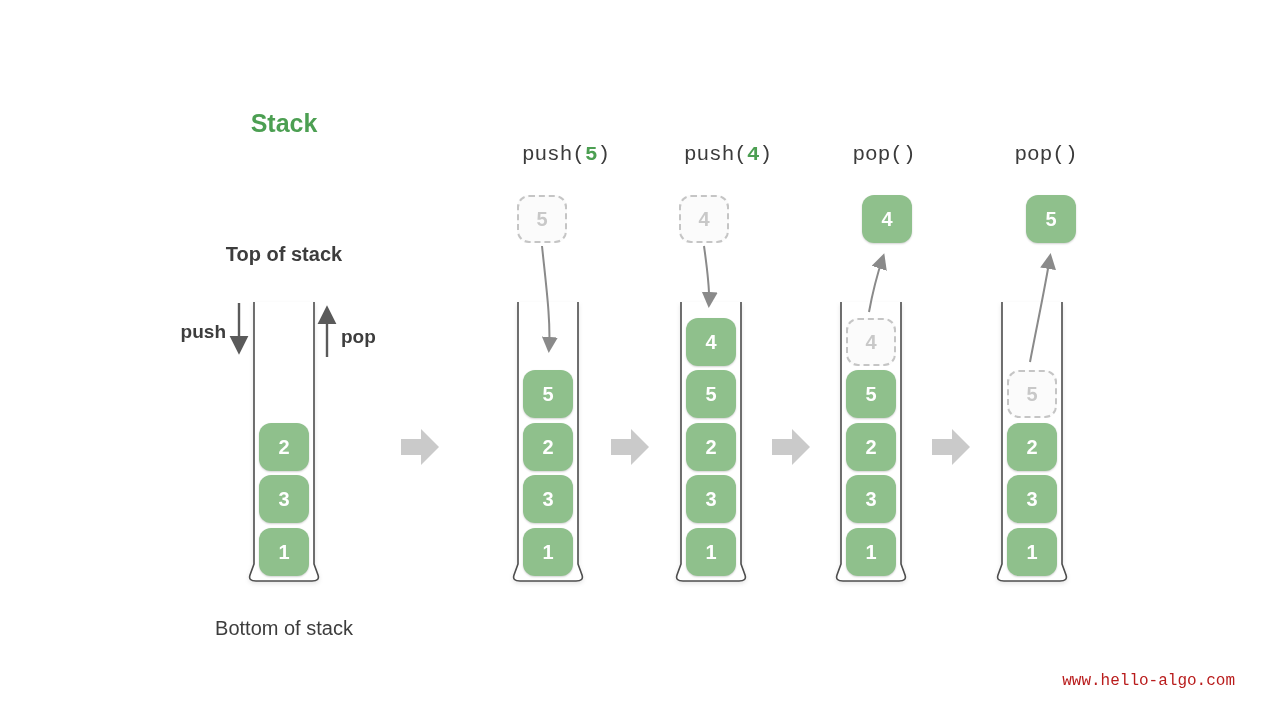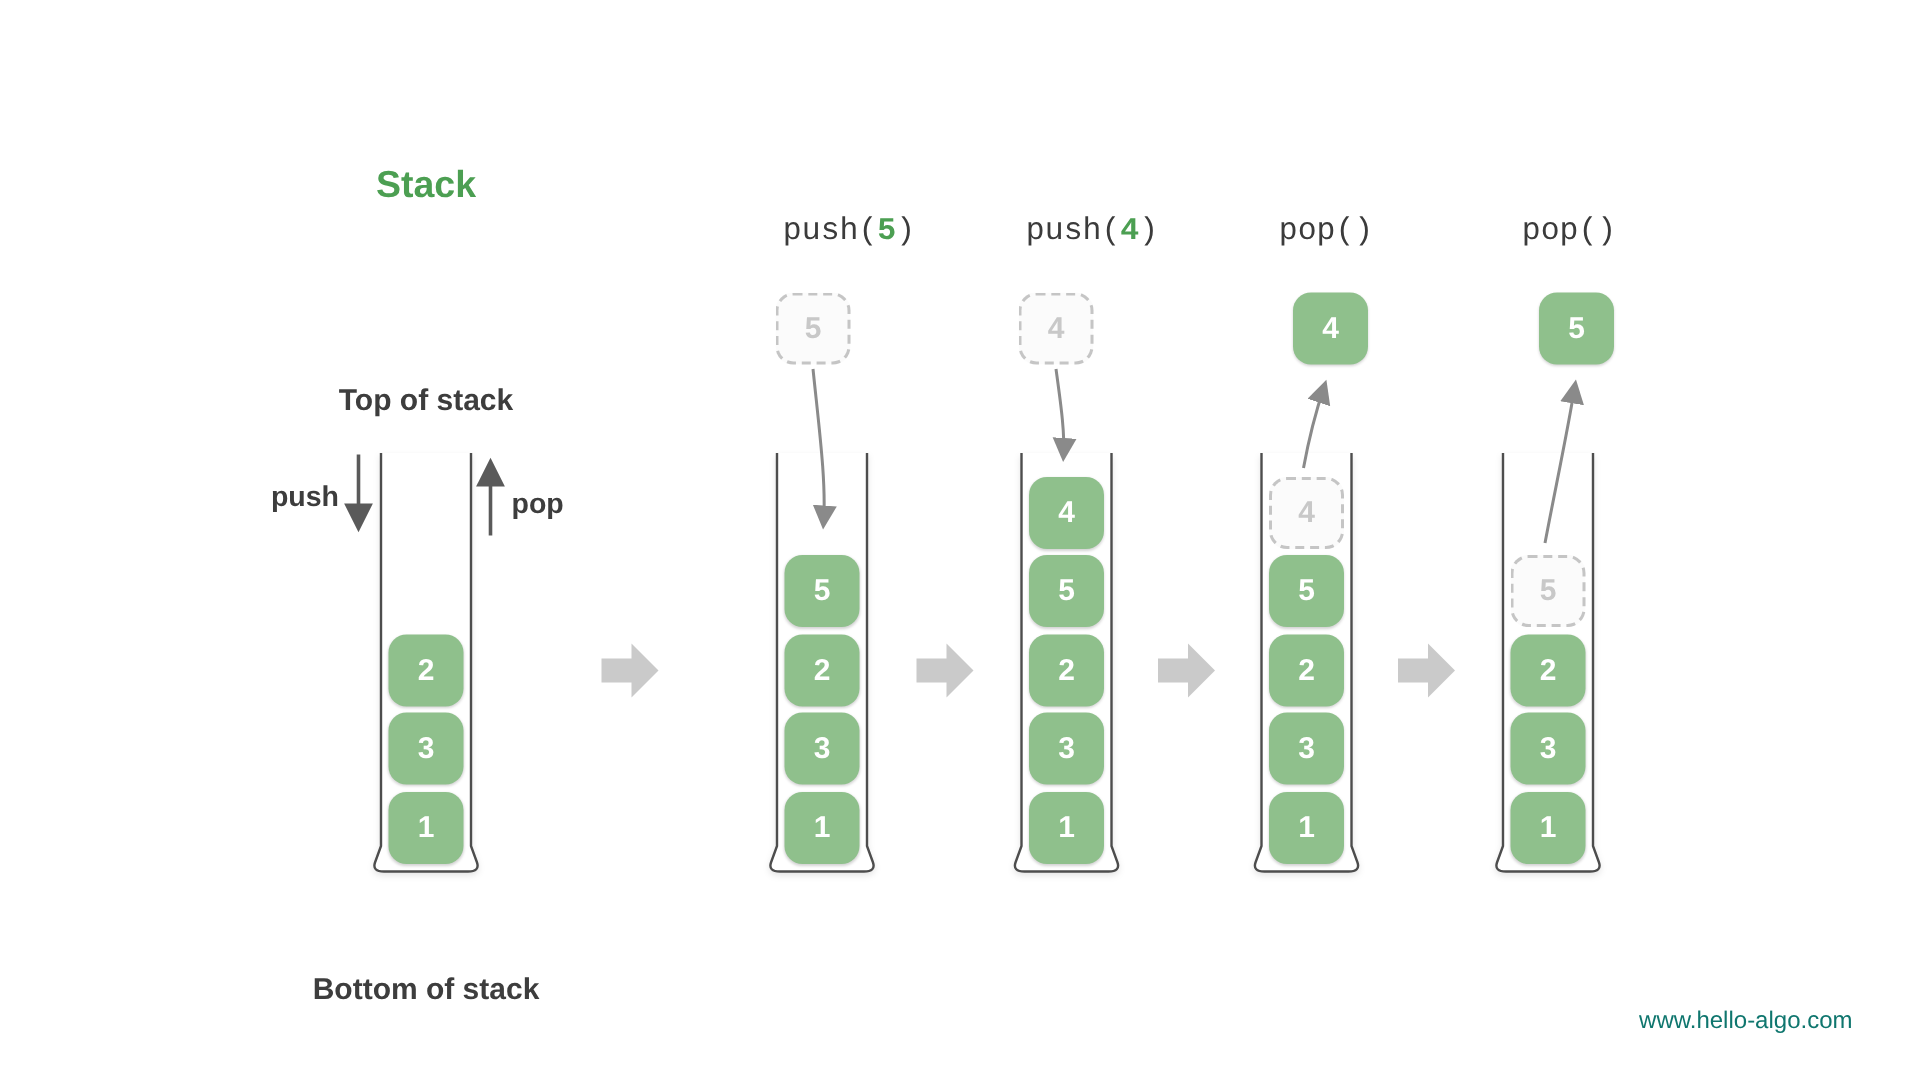--- a/index.html
+++ b/index.html
@@ -2,24 +2,24 @@
 <html><head>
 <meta charset="utf-8">
 <style>
   html,body{margin:0;padding:0;background:#ffffff;}
   .canvas{position:relative;width:1280px;height:720px;background:#ffffff;overflow:hidden;
           font-family:"Liberation Sans",sans-serif;}
 
   
   .title{position:absolute;left:284px;top:109px;transform:translateX(-50%);
          font-size:25px;font-weight:bold;color:#4C9F52;}
-  .lbl-top{position:absolute;left:284px;top:256px;transform:translateX(-50%);
+  .lbl-top{position:absolute;left:284px;top:243px;transform:translateX(-50%);
          font-size:20px;font-weight:bold;color:#3d3d3d;white-space:nowrap;}
   .lbl-bottom{position:absolute;left:284px;top:617px;transform:translateX(-50%);
-         font-size:20px;font-weight:bold;color:#3d3d3d;white-space:nowrap;margin-top:32px;}
+         font-size:20px;font-weight:normal;color:#3d3d3d;white-space:nowrap;}
   .lbl-push{position:absolute;right:1054px;top:321px;
          font-size:19px;font-weight:bold;color:#3d3d3d;margin-left:44px;}
   .lbl-pop{position:absolute;left:341px;top:326px;
          font-size:19px;font-weight:bold;color:#3d3d3d;}
 
   
   .op-label{position:absolute;top:143px;transform:translateX(-50%);
             font-family:Liberation Mono, monospace;font-size:21px;color:#3b3b3b;
             white-space:nowrap;}
   .op-label .num{color:#4C9F52;font-weight:bold;}
@@ -46,21 +46,21 @@
   .float{top:195px;}
   .fx2{left:517px;} .fx3{left:679px;} .fx4{left:862px;} .fx5{left:1026px;}
 
   
   .overlay{position:absolute;left:0;top:0;width:1280px;height:720px;pointer-events:none;}
   .curve{fill:none;stroke:#8a8a8a;stroke-width:2;}
   .io-arrow{fill:none;stroke:#5a5a5a;stroke-width:2.4;}
   .block-arrow{fill:#cacaca;}
 
   .watermark{position:absolute;right:45px;top:672px;
-             font-family:Liberation Sans, sans-serif;font-size:16px;color:#0f766e;}
+             font-family:Liberation Mono, monospace;font-size:16px;color:#b91c1c;}
 </style>
 </head>
 <body>
 
 <div class="canvas">
 
   <div class="title">Stack</div>
   <div class="lbl-top">Top of stack</div>
   <div class="lbl-bottom">Bottom of stack</div>
   <div class="lbl-push">push</div>

